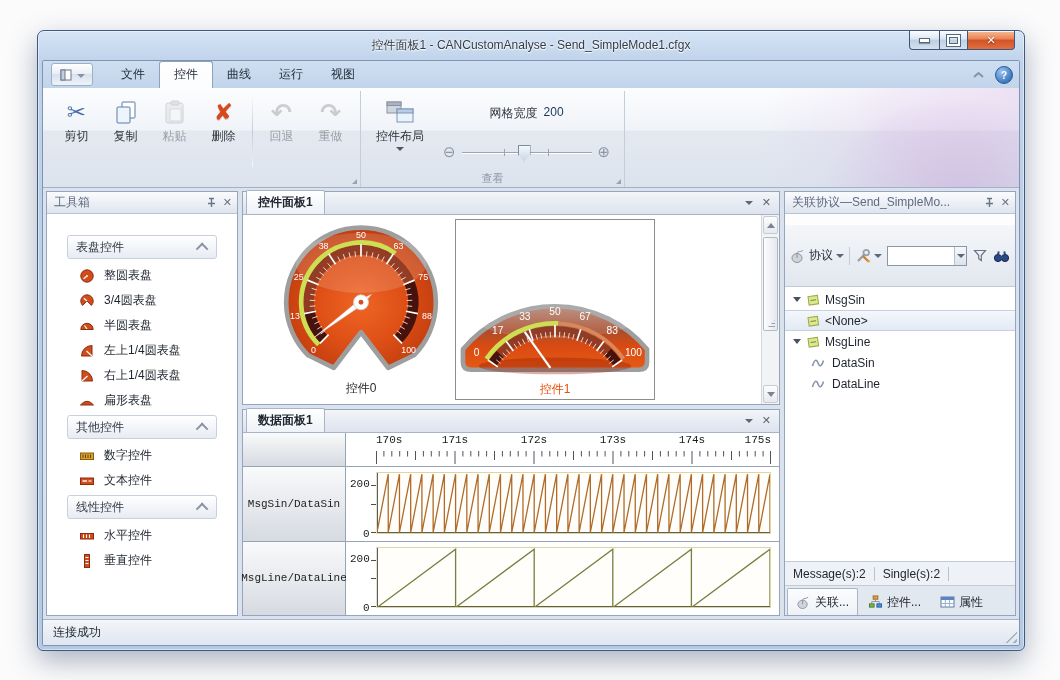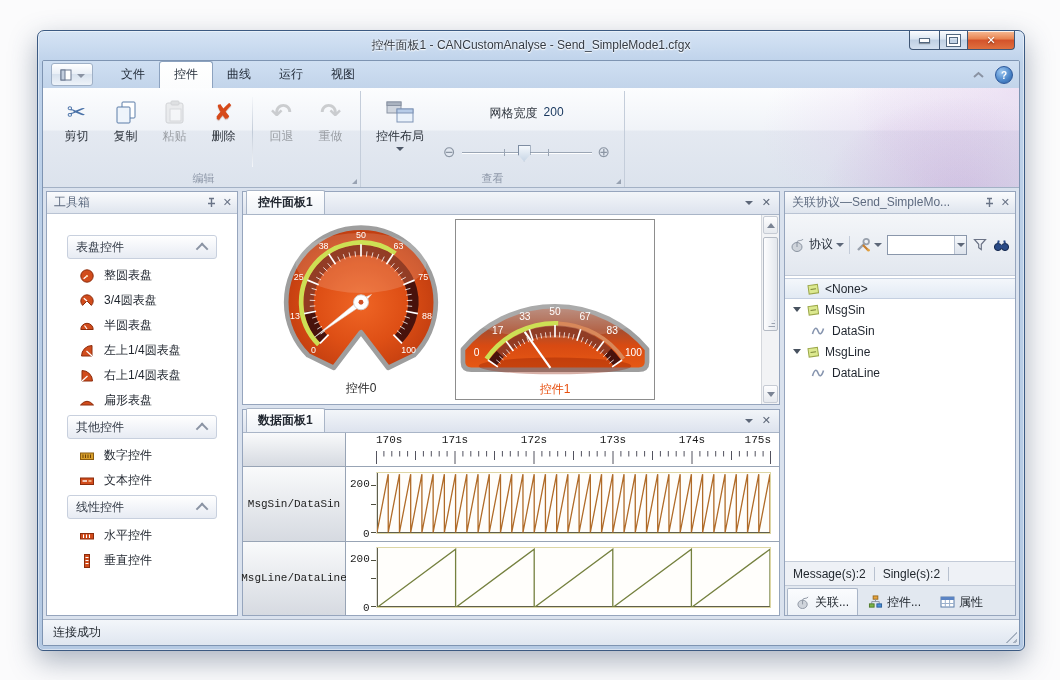--- a/index.html
+++ b/index.html
@@ -120,21 +120,21 @@
     border-left:1px solid #62625033;box-shadow:inset 1px 0 0 #5f5f4d,inset 0 -1px 0 #5f5f4d;background:#fffefb;}
   .plot svg{width:100%;height:100%;display:block;}
   .ylab{position:absolute;font-family:"Liberation Mono","DejaVu Sans Mono",monospace;font-size:11px;color:#1c1c1c;}
   .ylab.top{left:4px;top:11px;}
   .ylab.bot{left:17px;bottom:1px;}
   .ytick{position:absolute;width:5px;height:1px;background:#4f4f40;left:25px;}
   .ytick.t1{top:18px;}.ytick.t2{top:50%;}.ytick.t3{bottom:8px;}
   
   .proto{width:230px;flex:0 0 230px;}
   .ptoolbar{height:29px;flex:0 0 29px;display:flex;align-items:center;gap:5px;padding:16px 5px;
-    background:linear-gradient(#f4f6f9,#e2e7ef);border-bottom:1px solid #c3cbd8;}
+    background:linear-gradient(#f4f6f9,#e2e7ef);border-bottom:1px solid #c3cbd8;margin-top:11px;}
   .ptool{display:flex;align-items:center;gap:3px;font-size:12px;color:#28303c;}
   .tsep{width:1px;height:18px;background:#c3cbd8;}
   .combo{display:flex;align-items:center;border:1px solid #8a97ab;background:#fff;height:18px;width:78px;}
   .combo input{border:none;outline:none;width:60px;height:14px;font-size:11px;padding:0 3px;background:transparent;}
   .combo .cbtn{margin-left:auto;width:15px;height:100%;display:flex;align-items:center;justify-content:center;background:linear-gradient(#f6f8fb,#dde3ec);border-left:1px solid #b7c0cf;}
   .tree{flex:1;background:#fff;overflow:hidden;padding-top:2px;font-size:12px;color:#1e242d;}
   .trow{height:21px;display:flex;align-items:center;gap:5px;position:relative;}
   .trow .exp{width:0;height:0;border-left:4px solid transparent;border-right:4px solid transparent;border-top:5px solid #48525f;margin-left:8px;}
   .trow .noexp{width:8px;margin-left:8px;}
   .trow.sel{background:linear-gradient(#f4f7fb,#e2eaf4);border-top:1px solid #c4cfe0;border-bottom:1px solid #c4cfe0;height:19px;}
@@ -228,21 +228,20 @@
         </div>
         <div class="vsep"></div>
         <div class="rbtn disabled">
           <div class="ric uglyph">↶</div>
           <span>回退</span>
         </div>
         <div class="rbtn disabled">
           <div class="ric uglyph">↷</div>
           <span>重做</span>
         </div>
-        <div class="glabel">编辑</div>
         <div class="launcher"></div>
       </div>
 
       <div class="rgroup">
         <div class="rbtn layoutbtn">
           <div class="ric">
             <svg width="30" height="26" viewBox="0 0 30 26">
               <rect x="2" y="3" width="14" height="11" fill="#cfd5de" stroke="#8a93a3"></rect>
               <rect x="2" y="3" width="14" height="3.5" fill="#aab3c0" stroke="#8a93a3"></rect>
               <rect x="12" y="10" width="16" height="13" fill="#eaf2fb" stroke="#7e93b5"></rect>
@@ -709,55 +708,55 @@
             <svg width="17" height="14" viewBox="0 0 17 14">
               <circle cx="5" cy="9" r="3.6" fill="#2a4a86" stroke="#16294e"></circle>
               <circle cx="12" cy="9" r="3.6" fill="#2a4a86" stroke="#16294e"></circle>
               <rect x="7" y="7" width="3" height="3" fill="#2a4a86"></rect>
               <line x1="5" y1="5.5" x2="5.8" y2="2.5" stroke="#2a4a86" stroke-width="2"></line>
               <line x1="12" y1="5.5" x2="11.2" y2="2.5" stroke="#2a4a86" stroke-width="2"></line>
             </svg>
           </span>
         </div>
         <div class="tree">
+          <div class="trow">
+            <span class="exp"></span>
+            <svg width="14" height="14" viewBox="0 0 14 14">
+              <g transform="rotate(-8 7 7)">
+                  <rect x="2.5" y="3" width="9.5" height="8.5" fill="#dce98f" stroke="#9aa648"></rect>
+              <line x1="4.5" y1="7.2" x2="10" y2="7.2" stroke="#7b8638"></line>
+                </g>
+            </svg>
+            <span class="lbl">MsgSin</span>
+          </div>
           <div class="trow sel">
             <span class="noexp"></span>
             <svg width="14" height="14" viewBox="0 0 14 14">
               <g transform="rotate(-8 7 7)">
                   <rect x="2.5" y="3" width="9.5" height="8.5" fill="#dce98f" stroke="#9aa648"></rect>
               <line x1="4.5" y1="7.2" x2="10" y2="7.2" stroke="#7b8638"></line>
                 </g>
             </svg>
             <span class="lbl">&lt;None&gt;</span>
           </div>
           <div class="trow">
             <span class="exp"></span>
             <svg width="14" height="14" viewBox="0 0 14 14">
               <g transform="rotate(-8 7 7)">
                   <rect x="2.5" y="3" width="9.5" height="8.5" fill="#dce98f" stroke="#9aa648"></rect>
               <line x1="4.5" y1="7.2" x2="10" y2="7.2" stroke="#7b8638"></line>
                 </g>
             </svg>
-            <span class="lbl">MsgSin</span>
+            <span class="lbl">MsgLine</span>
           </div>
           <div class="trow child">
             <svg width="16" height="12" viewBox="0 0 16 12">
               <path d="M1.5,9 C3.5,2 5.5,2 7,6 C8.5,10 10.5,10 12.5,3.5" fill="none" stroke="#8694ae" stroke-width="1.6"></path>
             </svg>
             <span class="lbl">DataSin</span>
-          </div>
-          <div class="trow">
-            <span class="exp"></span>
-            <svg width="14" height="14" viewBox="0 0 14 14">
-              <g transform="rotate(-8 7 7)">
-                  <rect x="2.5" y="3" width="9.5" height="8.5" fill="#dce98f" stroke="#9aa648"></rect>
-              <line x1="4.5" y1="7.2" x2="10" y2="7.2" stroke="#7b8638"></line>
-                </g>
-            </svg>
-            <span class="lbl">MsgLine</span>
           </div>
           <div class="trow child">
             <svg width="16" height="12" viewBox="0 0 16 12">
               <path d="M1.5,9 C3.5,2 5.5,2 7,6 C8.5,10 10.5,10 12.5,3.5" fill="none" stroke="#8694ae" stroke-width="1.6"></path>
             </svg>
             <span class="lbl">DataLine</span>
           </div>
         </div>
         <div class="countsrow">
           <span>Message(s):2</span>

